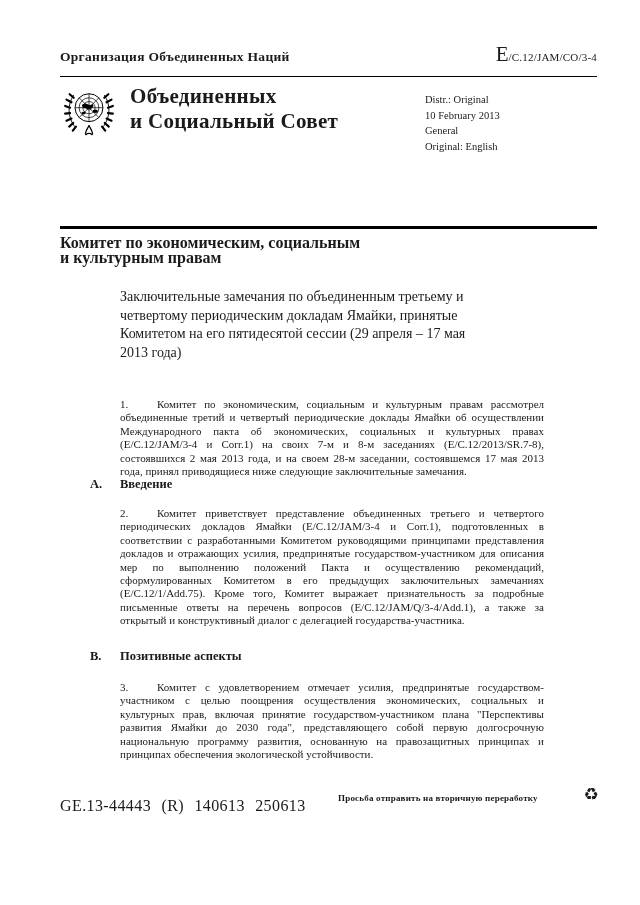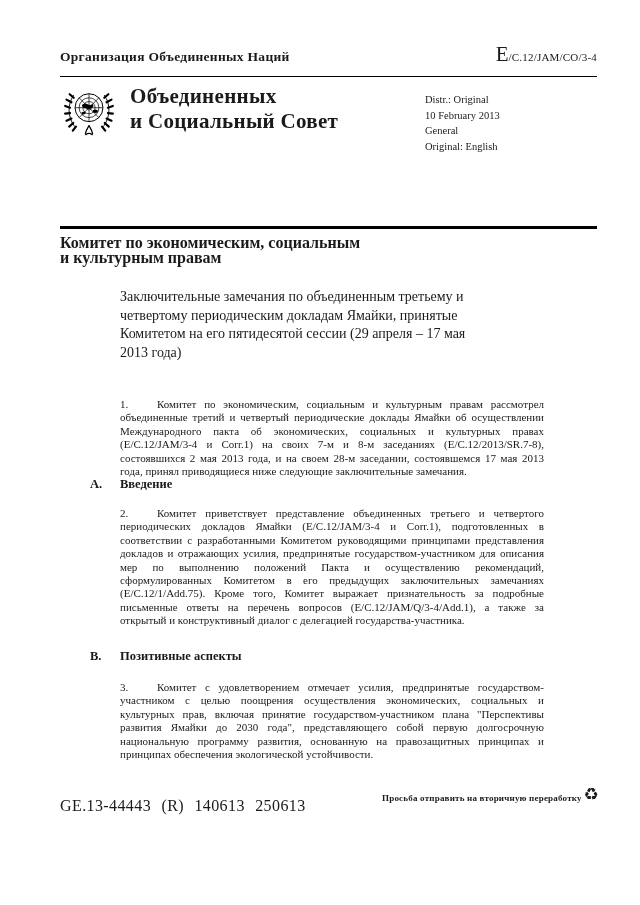--- a/index.html
+++ b/index.html
@@ -73,21 +73,21 @@
   .sec-b { top: 649px; }
   .sec-letter { display: inline-block; width: 30px; }
 
   
   .footer-left {
     position: absolute; left: 60px; top: 797px;
     font-size: 16px; letter-spacing: 0.4px; word-spacing: 6px;
   }
   .footer-right {
     position: absolute; right: 41px; top: 792px;
-    display: flex; align-items: center;
+    display: flex; align-items: center; gap: 44px;
   }
   .recycle-note { font-weight: bold; font-size: 9px; letter-spacing: 0.2px; }
   .recycle-glyph { font-size: 17px; line-height: 1; margin-left: 2px; margin-top: -6px; font-family: "DejaVu Sans", sans-serif; }
 </style>
 </head>
 <body>
 
 <div class="page">
 
   <div class="header-row">

